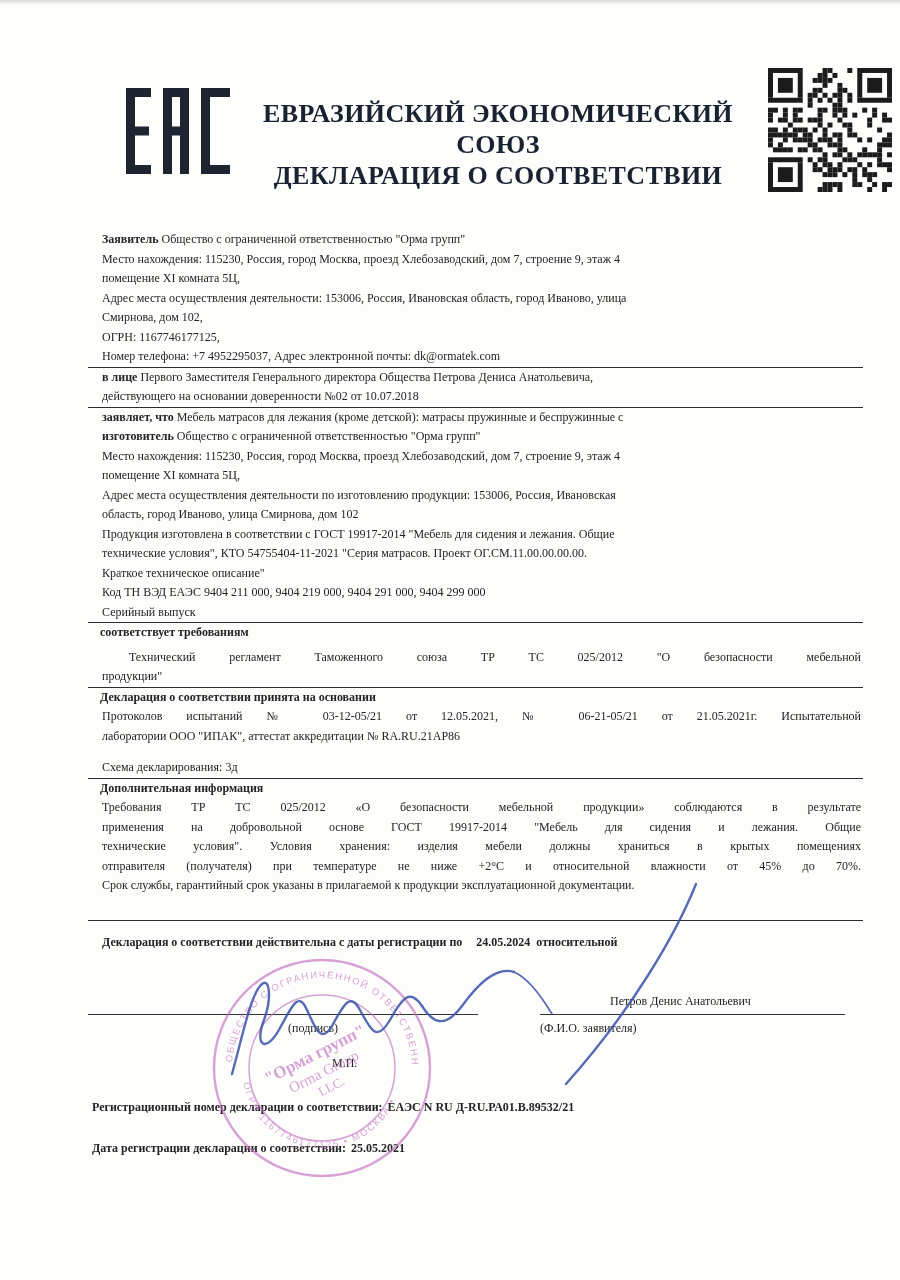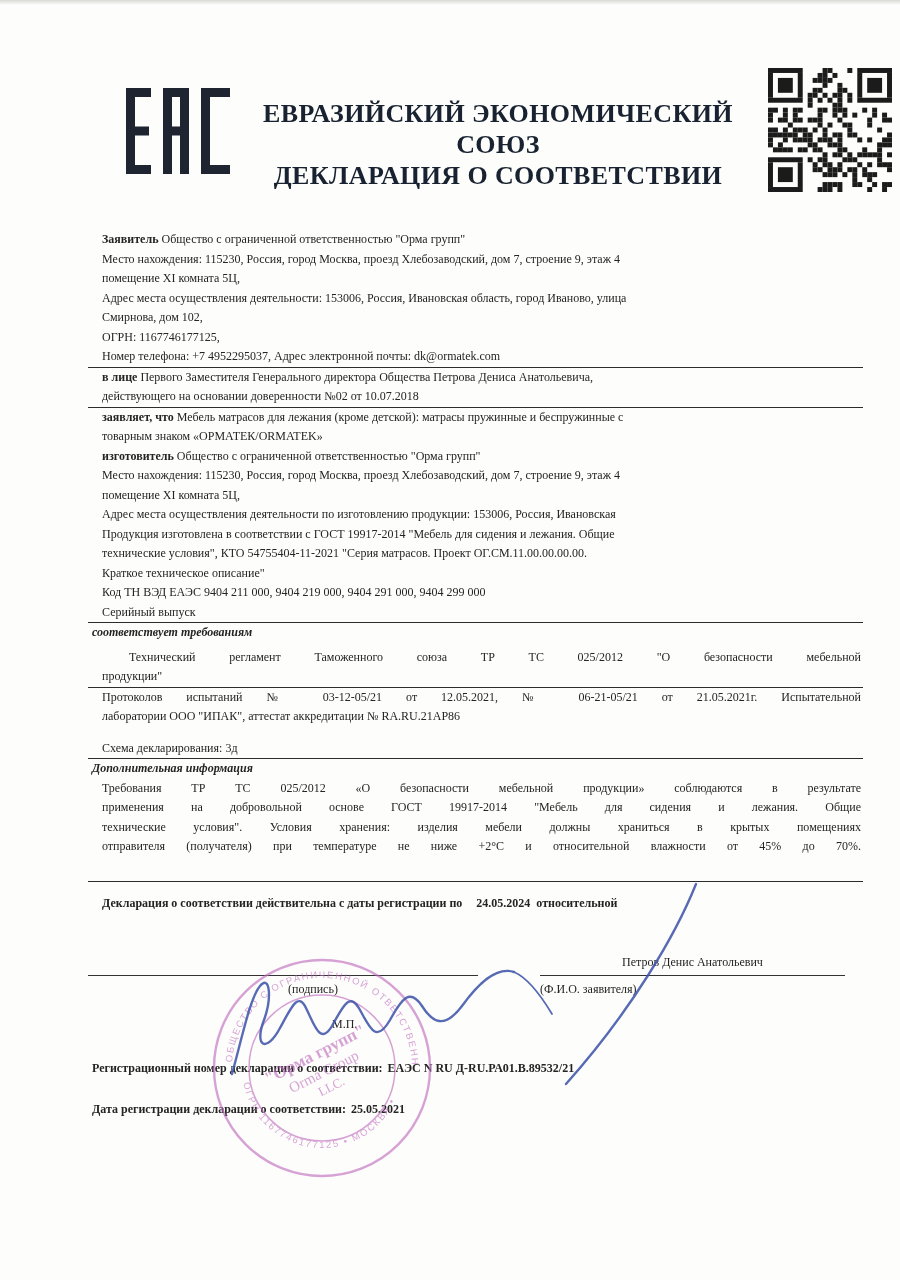--- a/index.html
+++ b/index.html
@@ -8,33 +8,33 @@
   .page::before{content:"";position:absolute;top:0;left:0;right:0;height:5px;
         background:linear-gradient(#d9d9d5,rgba(255,255,255,0));}
   
   .eac{position:absolute;left:126px;top:88px;}
   .hdr-title{position:absolute;left:242px;top:98px;width:512px;text-align:center;
         font-weight:bold;color:#182230;font-size:26px;line-height:31px;letter-spacing:.4px;}
   .qr{position:absolute;left:768px;top:68px;}
   
   .content{position:absolute;left:88px;top:230px;width:775px;font-size:12px;line-height:19.5px;}
   .line{margin-left:14px;}
-  .heading{font-weight:bold;margin-left:4px;font-style:italic;}
+  .heading{font-weight:bold;margin-left:12px;}
   .j{text-align:justify;text-align-last:justify;margin-right:2px;}
   .rule{border-top:1.6px solid #2c2c2c;height:0;}
   .gap12{height:12px;}
   .mt5{margin-top:5px;margin-left:41px;}
   .validity{margin-left:14px;font-weight:bold;margin-top:12px;}
   .validity .date{margin-left:14px;}
   .validity .suffix{margin-left:6px;}
   
   .sig-area{position:relative;height:118px;margin-top:10px;}
   .sig-line-left{position:absolute;left:0;top:52px;width:390px;border-top:1.5px solid #333;}
   .sig-caption-left{position:absolute;left:140px;top:57px;width:170px;text-align:center;}
-  .fio-name{position:absolute;left:452px;top:30px;width:305px;text-align:center;}
+  .fio-name{position:absolute;left:440px;top:30px;width:305px;text-align:center;}
   .sig-line-right{position:absolute;left:452px;top:52px;width:305px;border-top:1.5px solid #333;}
   .sig-caption-right{position:absolute;left:452px;top:57px;width:305px;text-align:left;}
   .mp{position:absolute;left:244px;top:92px;}
   .reg-line{margin-left:4px;font-weight:bold;margin-top:18px;}
   .reg-line.second{margin-top:21px;}
   .reg-line .val{margin-left:5px;}
   
   .overlay{position:absolute;left:100px;top:870px;pointer-events:none;}
 </style>
 </head>
@@ -289,63 +289,65 @@
       <div class="line"><b>в лице</b>
         <span>Первого Заместителя Генерального директора Общества Петрова Дениса Анатольевича,</span></div>
       <div class="line">действующего на основании доверенности №02 от 10.07.2018</div>
     </div>
 
     <div class="rule"></div>
 
     <div>
       <div class="line"><b>заявляет, что</b>
         <span>Мебель матрасов для лежания (кроме детской): матрасы пружинные и беспружинные с</span></div>
-      <div class="line">товарным знаком «ОРМАТЕК/ORMATEK»</div>
     </div>
 
     <div>
       <div class="line"><b>изготовитель</b>
         <span>Общество с ограниченной ответственностью "Орма групп"</span></div>
       <div class="line">Место нахождения: 115230, Россия, город Москва, проезд Хлебозаводский, дом 7, строение 9, этаж 4</div>
       <div class="line">помещение XI комната 5Ц,</div>
       <div class="line">Адрес места осуществления деятельности по изготовлению продукции: 153006, Россия, Ивановская</div>
+      <div class="line">область, город Иваново, улица Смирнова, дом 102</div>
       <div class="line">Продукция изготовлена в соответствии с ГОСТ 19917-2014 "Мебель для сидения и лежания. Общие</div>
       <div class="line">технические условия", КТО 54755404-11-2021 "Серия  матрасов. Проект ОГ.СМ.11.00.00.00.00.</div>
       <div class="line">Краткое техническое описание"</div>
       <div class="line">Код ТН ВЭД ЕАЭС 9404 211 000, 9404 219 000, 9404 291 000, 9404 299 000</div>
       <div class="line">Серийный выпуск</div>
     </div>
 
     <div class="rule"></div>
 
     <div>
       <div class="heading">соответствует требованиям</div>
       <div class="line j mt5">Технический регламент Таможенного союза ТР ТС 025/2012 "О безопасности мебельной</div>
       <div class="line">продукции"</div>
     </div>
 
     <div class="rule"></div>
 
     <div>
+      <div class="heading">Декларация о соответствии принята на основании</div>
       <div class="line j">Протоколов испытаний № 03-12-05/21 от 12.05.2021, № 06-21-05/21  от 21.05.2021г. Испытательной</div>
       <div class="line">лаборатории ООО "ИПАК", аттестат аккредитации № RA.RU.21АР86</div>
     </div>
 
     <div class="gap12"></div>
 
     <div class="line">Схема декларирования: 3д</div>
 
     <div class="rule"></div>
 
     <div>
       <div class="heading">Дополнительная информация</div>
       <div class="line j">Требования ТР ТС 025/2012 «О безопасности мебельной продукции» соблюдаются в результате</div>
       <div class="line j">применения на добровольной основе ГОСТ 19917-2014 "Мебель для сидения и лежания. Общие</div>
       <div class="line j">технические условия". Условия хранения: изделия мебели должны храниться в крытых помещениях</div>
       <div class="line j">отправителя (получателя) при температуре не ниже +2°С и относительной влажности от 45% до 70%.</div>
+      <div class="line">Срок службы, гарантийный срок указаны в прилагаемой к продукции эксплуатационной документации.</div>
     </div>
 
     <div class="rule" style="margin-top:24px;"></div>
 
     <div class="validity">
       <span>Декларация о соответствии действительна с даты регистрации по</span><span class="date">24.05.2024</span><span class="suffix">относительной</span>
     </div>
 
     <div class="sig-area">
       <div class="sig-line-left"></div>

